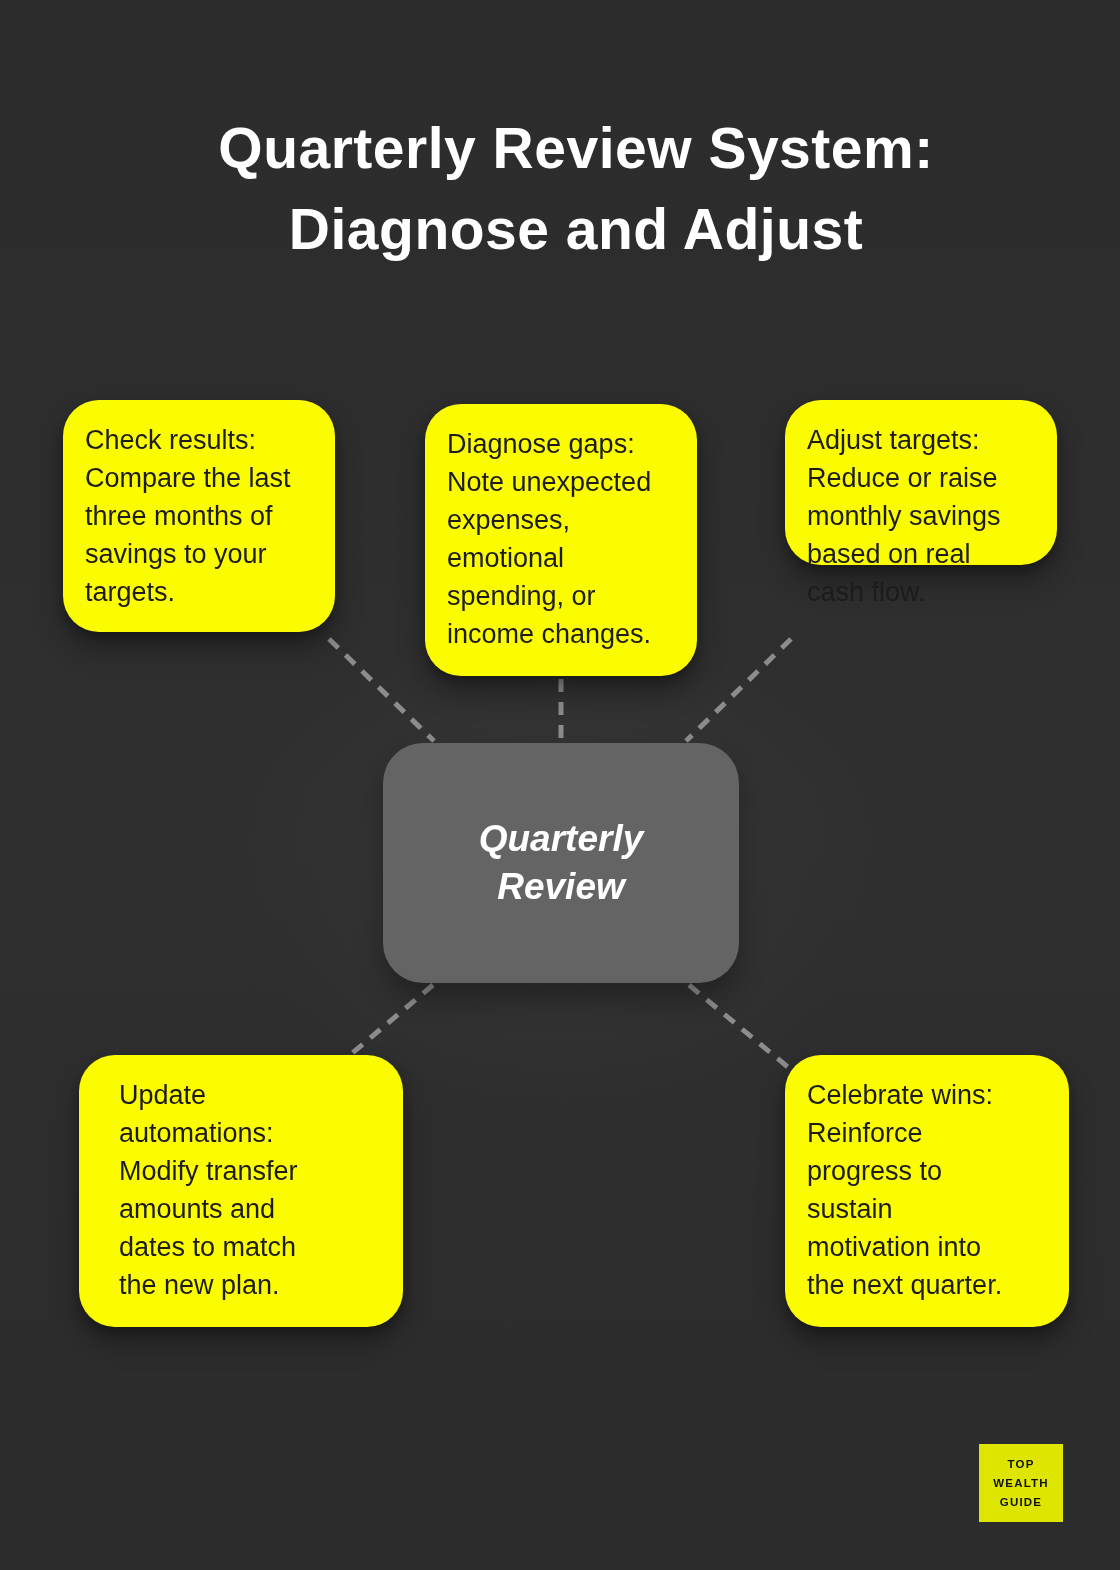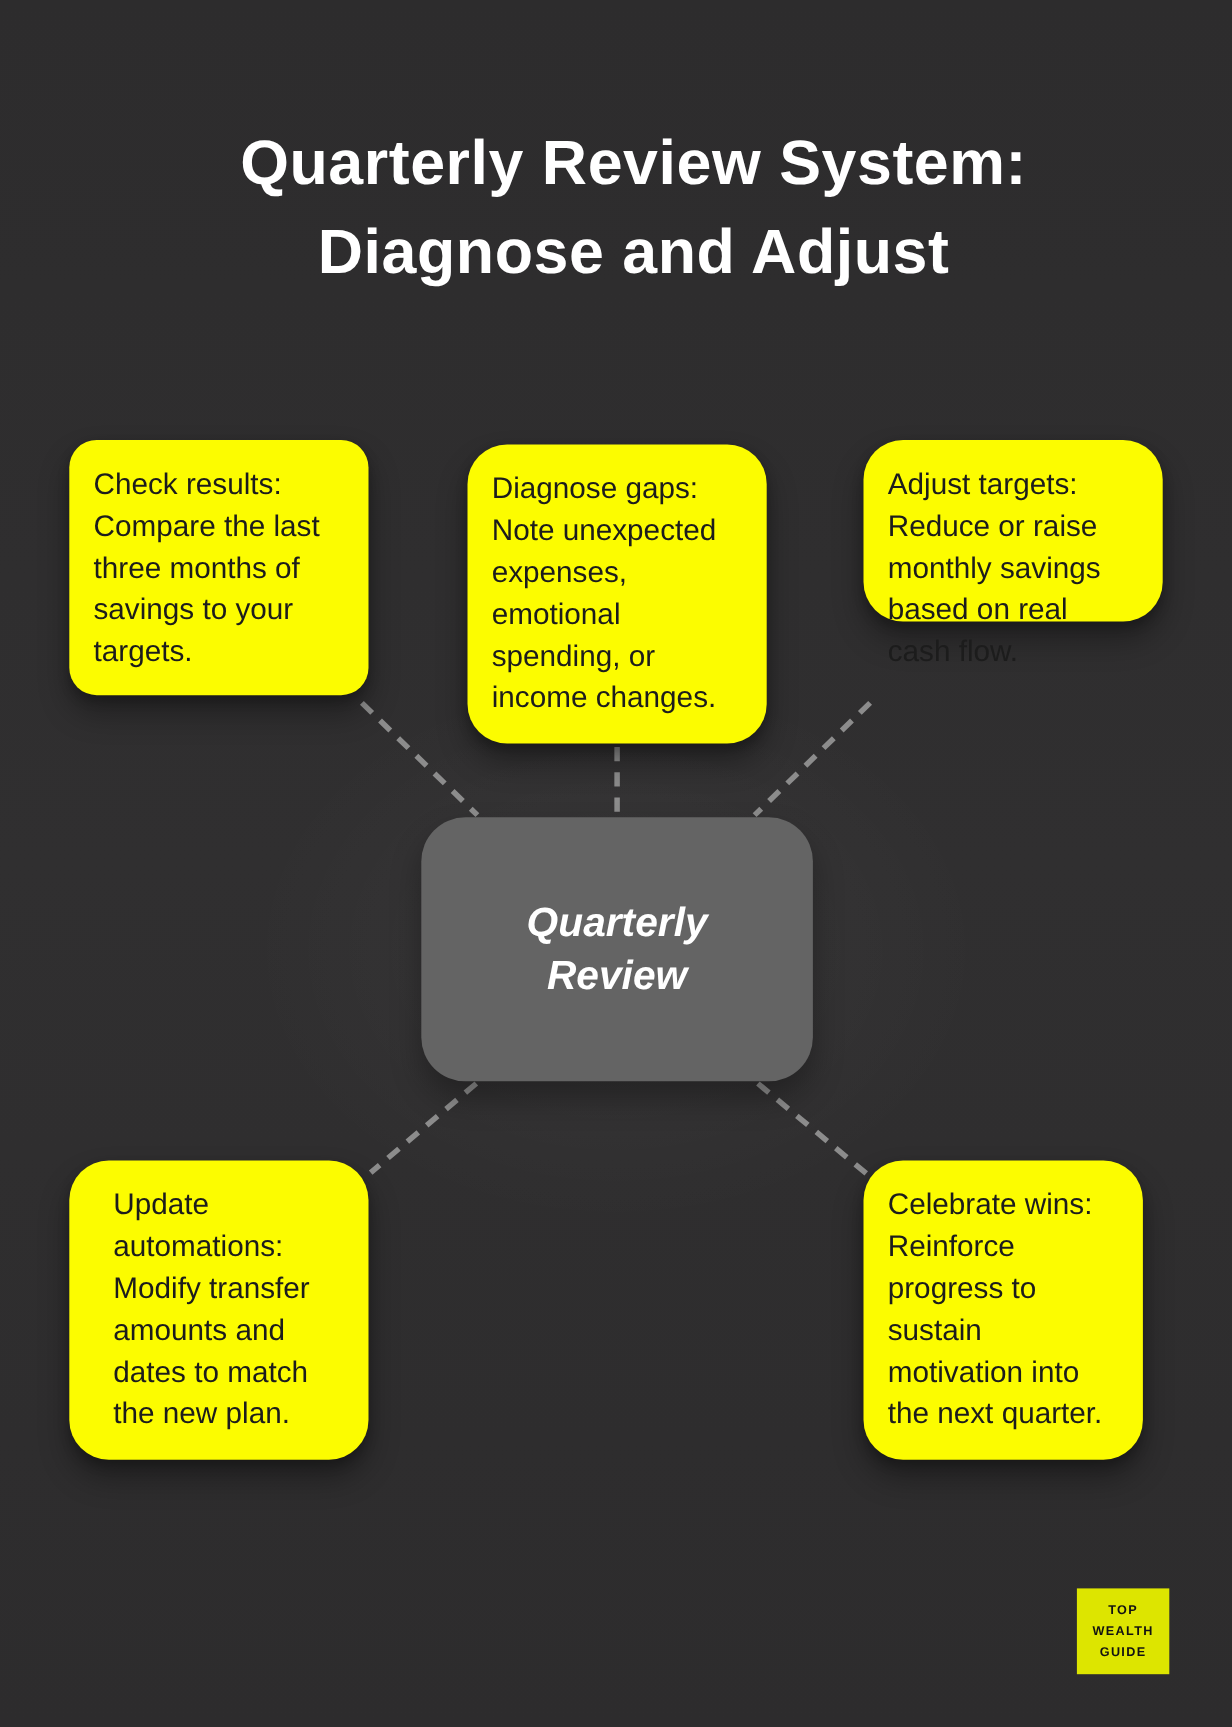--- a/index.html
+++ b/index.html
@@ -39,25 +39,25 @@
     background: #fcfc00;
     border-radius: 36px;
     color: #1c1c1c;
     font-size: 27px;
     line-height: 38px;
     padding: 21px 20px 21px 22px;
     box-sizing: border-box;
     white-space: pre-line;
     box-shadow: 0 16px 28px rgba(0,0,0,0.32), 0 5px 10px rgba(0,0,0,0.22);
   }
-  .node-check-results      { left: 63px;  top: 400px;  width: 272px; height: 232px; border-radius: 25px; }
+  .node-check-results      { left: 63px;  top: 400px;  width: 272px; height: 232px; }
   .node-diagnose-gaps      { left: 425px; top: 404px;  width: 272px; height: 272px; }
   .node-adjust-targets     { left: 785px; top: 400px;  width: 272px; height: 165px; }
-  .node-update-automations { left: 63px;  top: 1055px; width: 272px; height: 272px; padding-left: 40px; }
-  .node-celebrate-wins     { left: 785px; top: 1055px; width: 254px; height: 272px; }
+  .node-update-automations { left: 79px;  top: 1055px; width: 324px; height: 272px; padding-left: 40px; }
+  .node-celebrate-wins     { left: 785px; top: 1055px; width: 284px; height: 272px; }
   .center-node {
     position: absolute;
     left: 383px;
     top: 743px;
     width: 356px;
     height: 240px;
     background: #646464;
     border-radius: 40px;
     display: flex;
     align-items: center;

